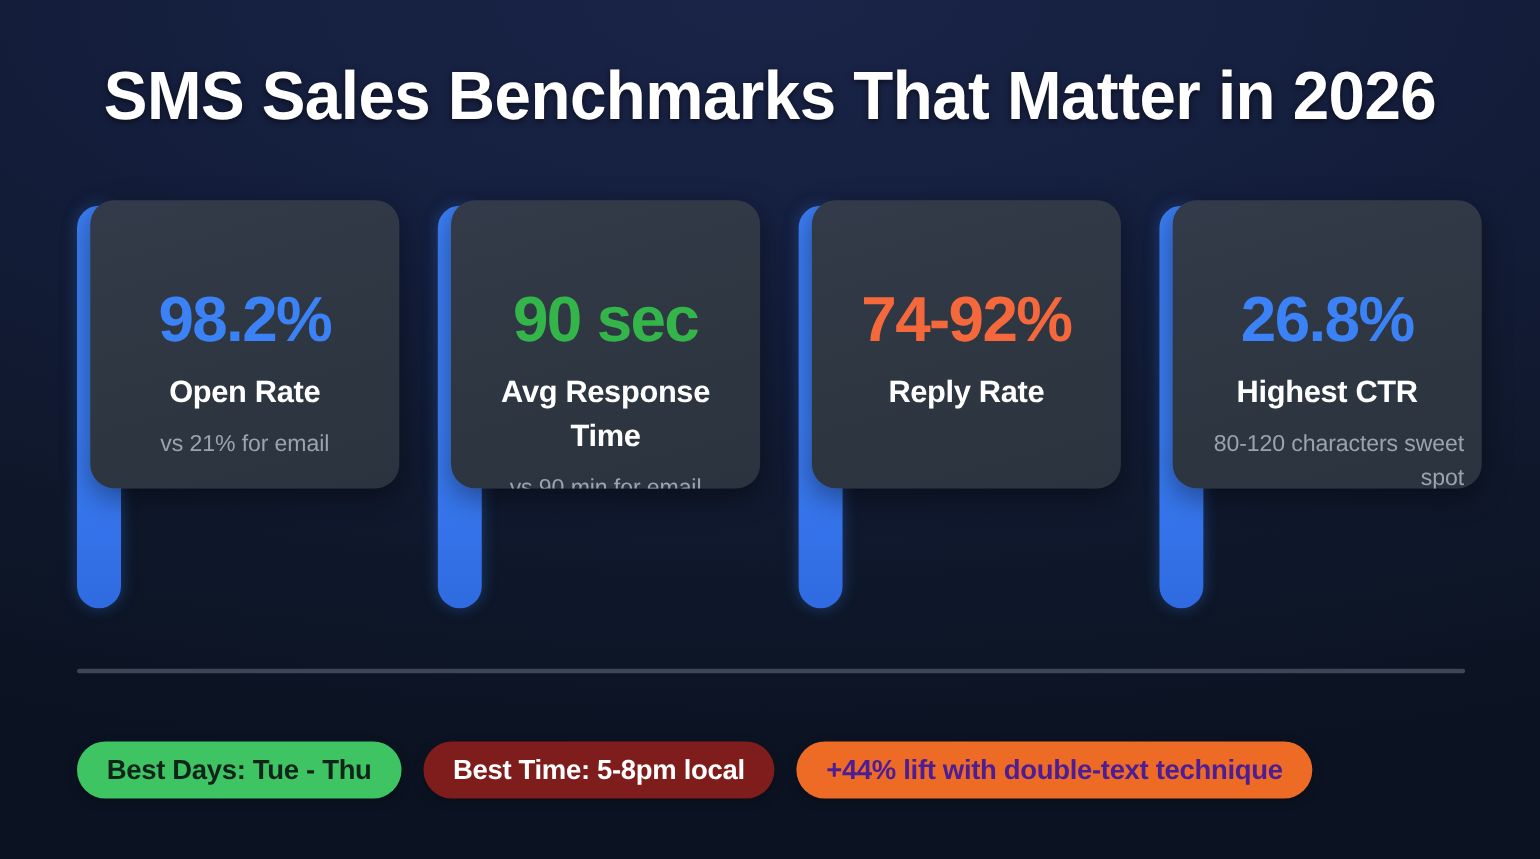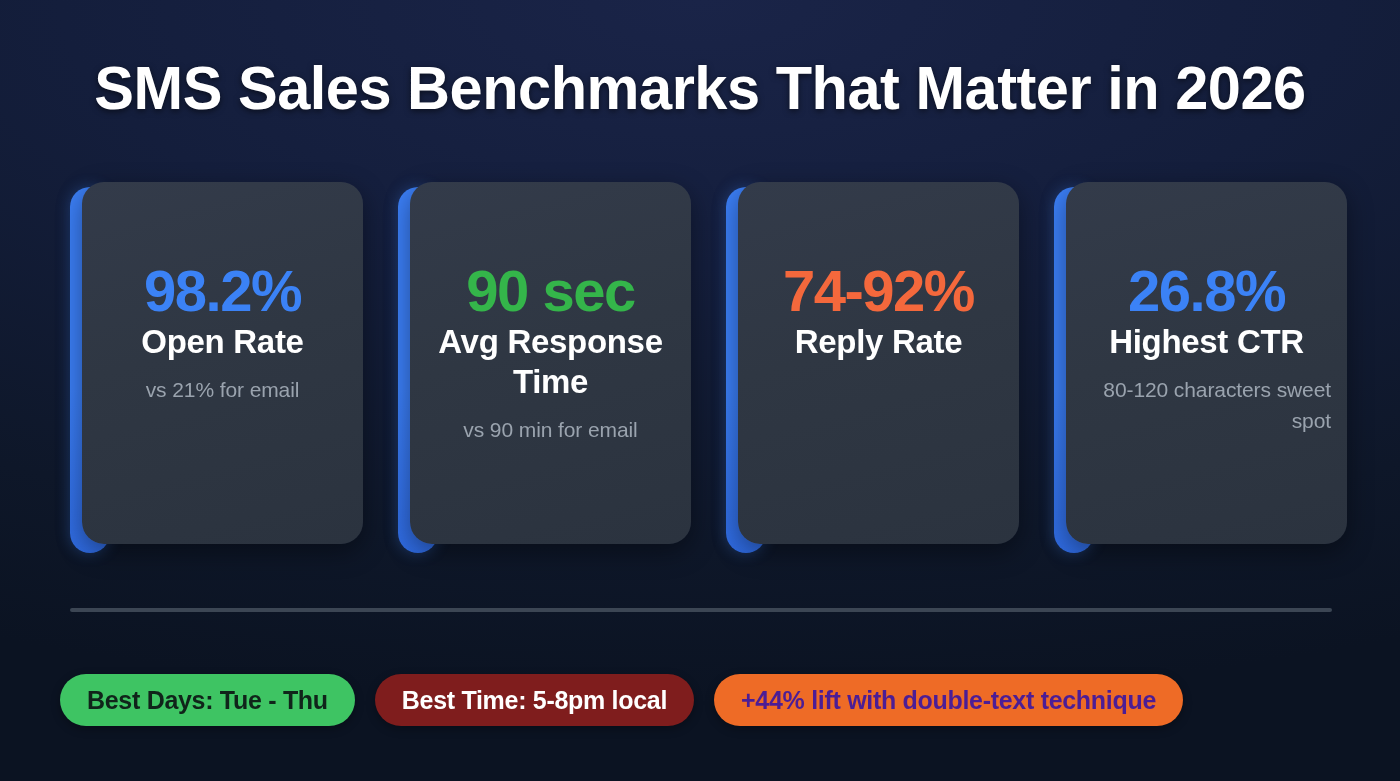--- a/index.html
+++ b/index.html
@@ -70,39 +70,40 @@
     border-radius: 20px;
     background: linear-gradient(180deg, #4b8dfb 0%, #3b7ef5 55%, #2f6ae0 100%);
     box-shadow: 0 0 14px rgba(59,130,246,0.35);
   }
 
   .card-body {
     position: absolute;
     left: 12px;
     top: 0;
     width: 281px;
-    height: 362px;
+    height: 262px;
     border-radius: 22px;
     background: linear-gradient(165deg, #333b4a 0%, #2f3743 45%, #2b333f 100%);
     box-shadow: 0 8px 26px rgba(0,0,0,0.40);
     padding: 78px 16px 0 16px;
     text-align: center;
     overflow: hidden;
   }
 
   .card-value {
     font-size: 58px;
     line-height: 62px;
     font-weight: bold;
     letter-spacing: -1.5px;
     white-space: nowrap;
   }
 
   .card-label {
-    font-size: 33px;
+    margin-top: 14px;
+    font-size: 28px;
     line-height: 40px;
     font-weight: bold;
     color: #ffffff;
     letter-spacing: -0.3px;
   }
 
   .card-sub {
     margin-top: 12px;
     font-size: 21px;
     line-height: 31px;
@@ -118,21 +119,21 @@
     top: 608px;
     width: 1262px;
     height: 4px;
     border-radius: 2px;
     background: #3c4654;
   }
 
   
   .pills {
     position: absolute;
-    left: 60px;
+    left: 70px;
     top: 674px;
     width: 1262px;
     height: 52px;
     display: flex;
     gap: 20px;
     align-items: center;
   }
 
   .pill {
     height: 52px;

